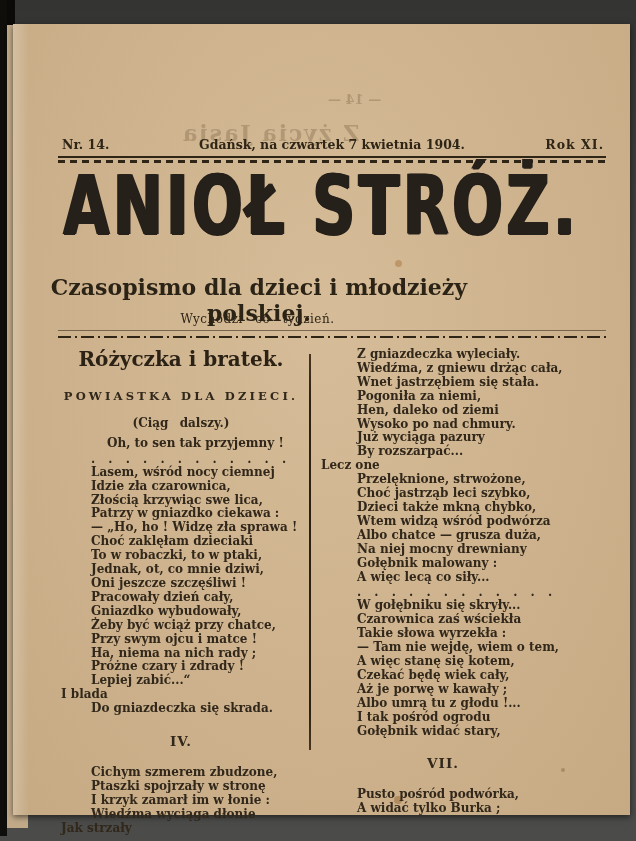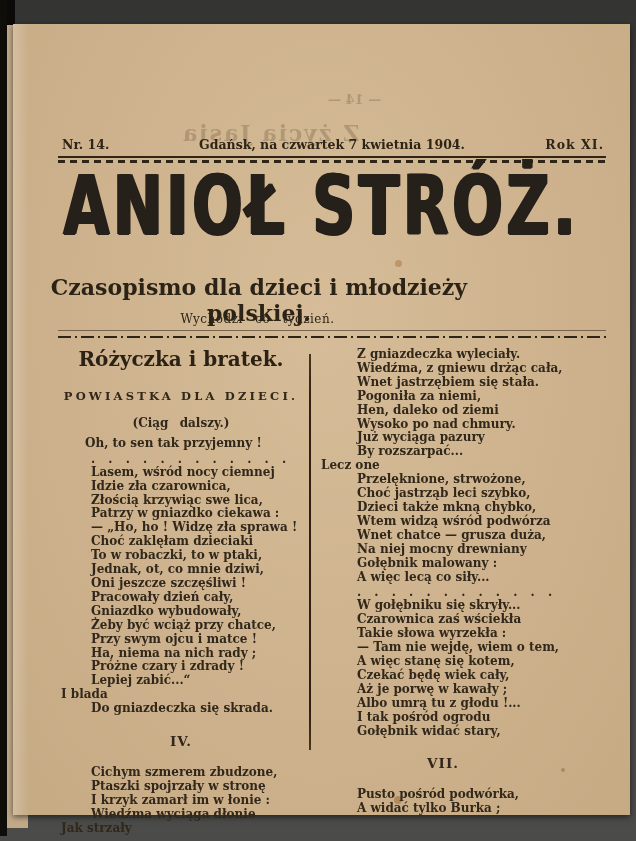--- a/index.html
+++ b/index.html
@@ -63,21 +63,21 @@
     line-height:13.9px;color:#31271a;}
   .col-left{left:48px;width:240px;}
   .col-right{left:308px;width:244px;}
   .art-title{text-align:center;font-size:20px;line-height:22px;color:#2b2215;}
   .art-sub{text-align:center;font-size:11.5px;letter-spacing:3.2px;margin-top:20px;
     font-weight:bold;}
   .cont-note{text-align:center;font-weight:bold;font-size:12px;word-spacing:7px;margin-top:13px;}
   .poem{margin-left:30px;}
   .col-right .poem{margin-left:36px;}
   .poem-line{white-space:nowrap;}
-  .intro-line{margin-left:24px;margin-top:6px;white-space:nowrap;}
+  .intro-line{margin-left:46px;margin-top:6px;white-space:nowrap;}
   .dots{letter-spacing:4.5px;line-height:12px;margin-top:2px;margin-bottom:1px;
     margin-left:30px;white-space:nowrap;}
   .col-right .dots{margin-left:36px;}
   .hang{text-align:left;padding-right:16px;white-space:nowrap;}
   .col-right .hang{padding-right:22px;}
   .section-head{text-align:center;font-size:13.5px;letter-spacing:1px;margin-top:19px;
     margin-bottom:17px;}
 </style>
 </head>
 <body>
@@ -161,21 +161,21 @@
         <div class="poem-line">Wysoko po nad chmury.</div>
         <div class="poem-line">Już wyciąga pazury</div>
         <div class="poem-line">By rozszarpać...</div>
       </div>
     <div class="hang">Lecz one</div>
     <div class="poem">
         <div class="poem-line">Przelęknione, strwożone,</div>
         <div class="poem-line">Choć jastrząb leci szybko,</div>
         <div class="poem-line">Dzieci także mkną chybko,</div>
         <div class="poem-line">Wtem widzą wśród podwórza</div>
-        <div class="poem-line">Wnet chatce — grusza duża,</div>
+        <div class="poem-line">Albo chatce — grusza duża,</div>
         <div class="poem-line">Na niej mocny drewniany</div>
         <div class="poem-line">Gołębnik malowany :</div>
         <div class="poem-line">A więc lecą co siły...</div>
       </div>
     <div class="dots">. . . . . . . . . . . .</div>
     <div class="poem">
         <div class="poem-line">W gołębniku się skryły...</div>
         <div class="poem-line">Czarownica zaś wściekła</div>
         <div class="poem-line">Takie słowa wyrzekła :</div>
         <div class="poem-line">— Tam nie wejdę, wiem o tem,</div>

